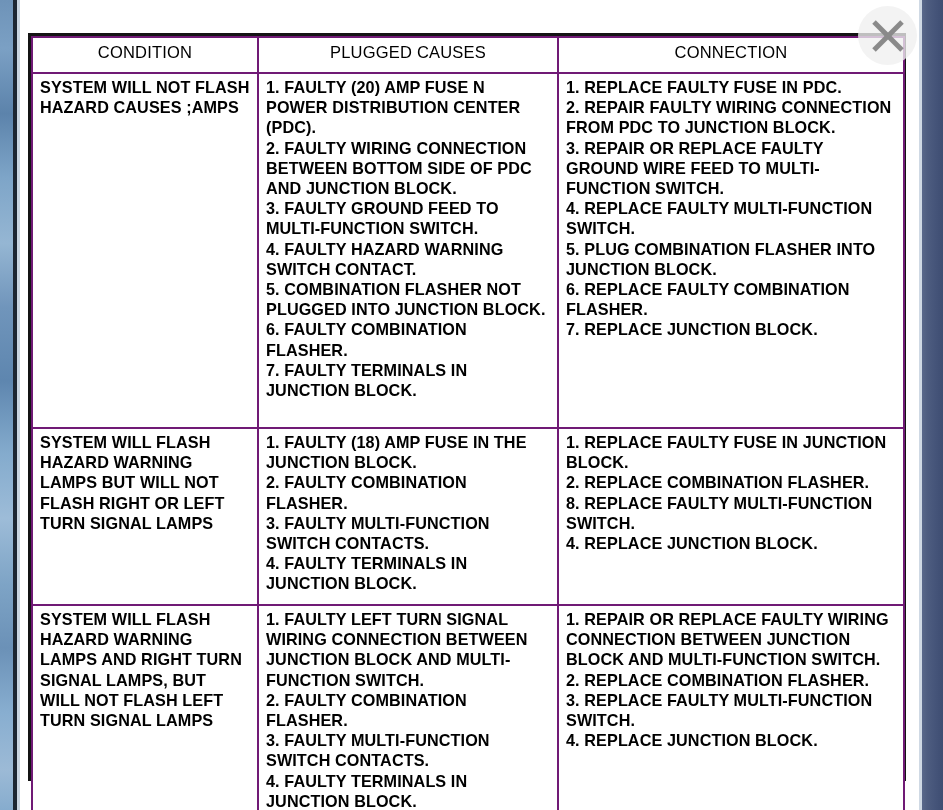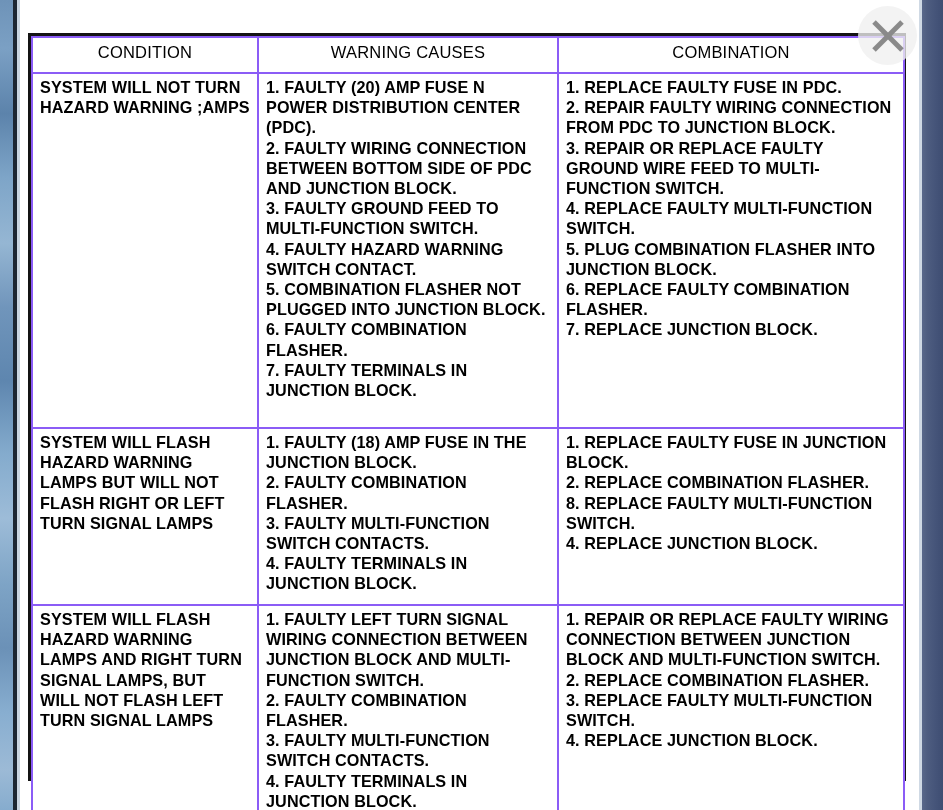--- a/index.html
+++ b/index.html
@@ -109,21 +109,21 @@
     height: 100%;
     border-collapse: collapse;
     table-layout: fixed;
   }
   table.fault-table col.c-cond { width: 226px; }
   table.fault-table col.c-cause { width: 300px; }
   table.fault-table col.c-corr  { width: 346px; }
 
   table.fault-table th,
   table.fault-table td {
-    border: 2px solid #8b5cf6;
+    border: 2px solid #701a75;
     vertical-align: top;
     padding: 3px 7px 6px 7px;
     color: #000000;
     background: #ffffff;
   }
   table.fault-table thead th {
     text-align: center;
     font-weight: normal;
     font-size: 16.5px;
     line-height: 20px;
@@ -175,27 +175,27 @@
   <div class="sheet">
     <table class="fault-table">
       <colgroup>
         <col class="c-cond">
         <col class="c-cause">
         <col class="c-corr">
       </colgroup>
       <thead>
         <tr>
           <th>CONDITION</th>
-          <th>WARNING CAUSES</th>
-          <th>COMBINATION</th>
+          <th>PLUGGED CAUSES</th>
+          <th>CONNECTION</th>
         </tr>
       </thead>
       <tbody>
         <tr class="row-1">
-          <td class="cond-cell">SYSTEM WILL NOT TURN HAZARD WARNING ;AMPS</td>
+          <td class="cond-cell">SYSTEM WILL NOT FLASH HAZARD CAUSES ;AMPS</td>
           <td class="cause-cell">1. FAULTY (20) AMP FUSE N POWER DISTRIBUTION CENTER (PDC).
 2. FAULTY WIRING CONNECTION BETWEEN BOTTOM SIDE OF PDC AND JUNCTION BLOCK.
 3. FAULTY GROUND FEED TO MULTI-FUNCTION SWITCH.
 4. FAULTY HAZARD WARNING SWITCH CONTACT.
 5. COMBINATION FLASHER NOT PLUGGED INTO JUNCTION BLOCK.
 6. FAULTY COMBINATION FLASHER.
 7. FAULTY TERMINALS IN JUNCTION BLOCK.</td>
           <td class="corr-cell">1. REPLACE FAULTY FUSE IN PDC.
 2. REPAIR FAULTY WIRING CONNECTION FROM PDC TO JUNCTION BLOCK.
 3. REPAIR OR REPLACE FAULTY GROUND WIRE FEED TO MULTI-FUNCTION SWITCH.

